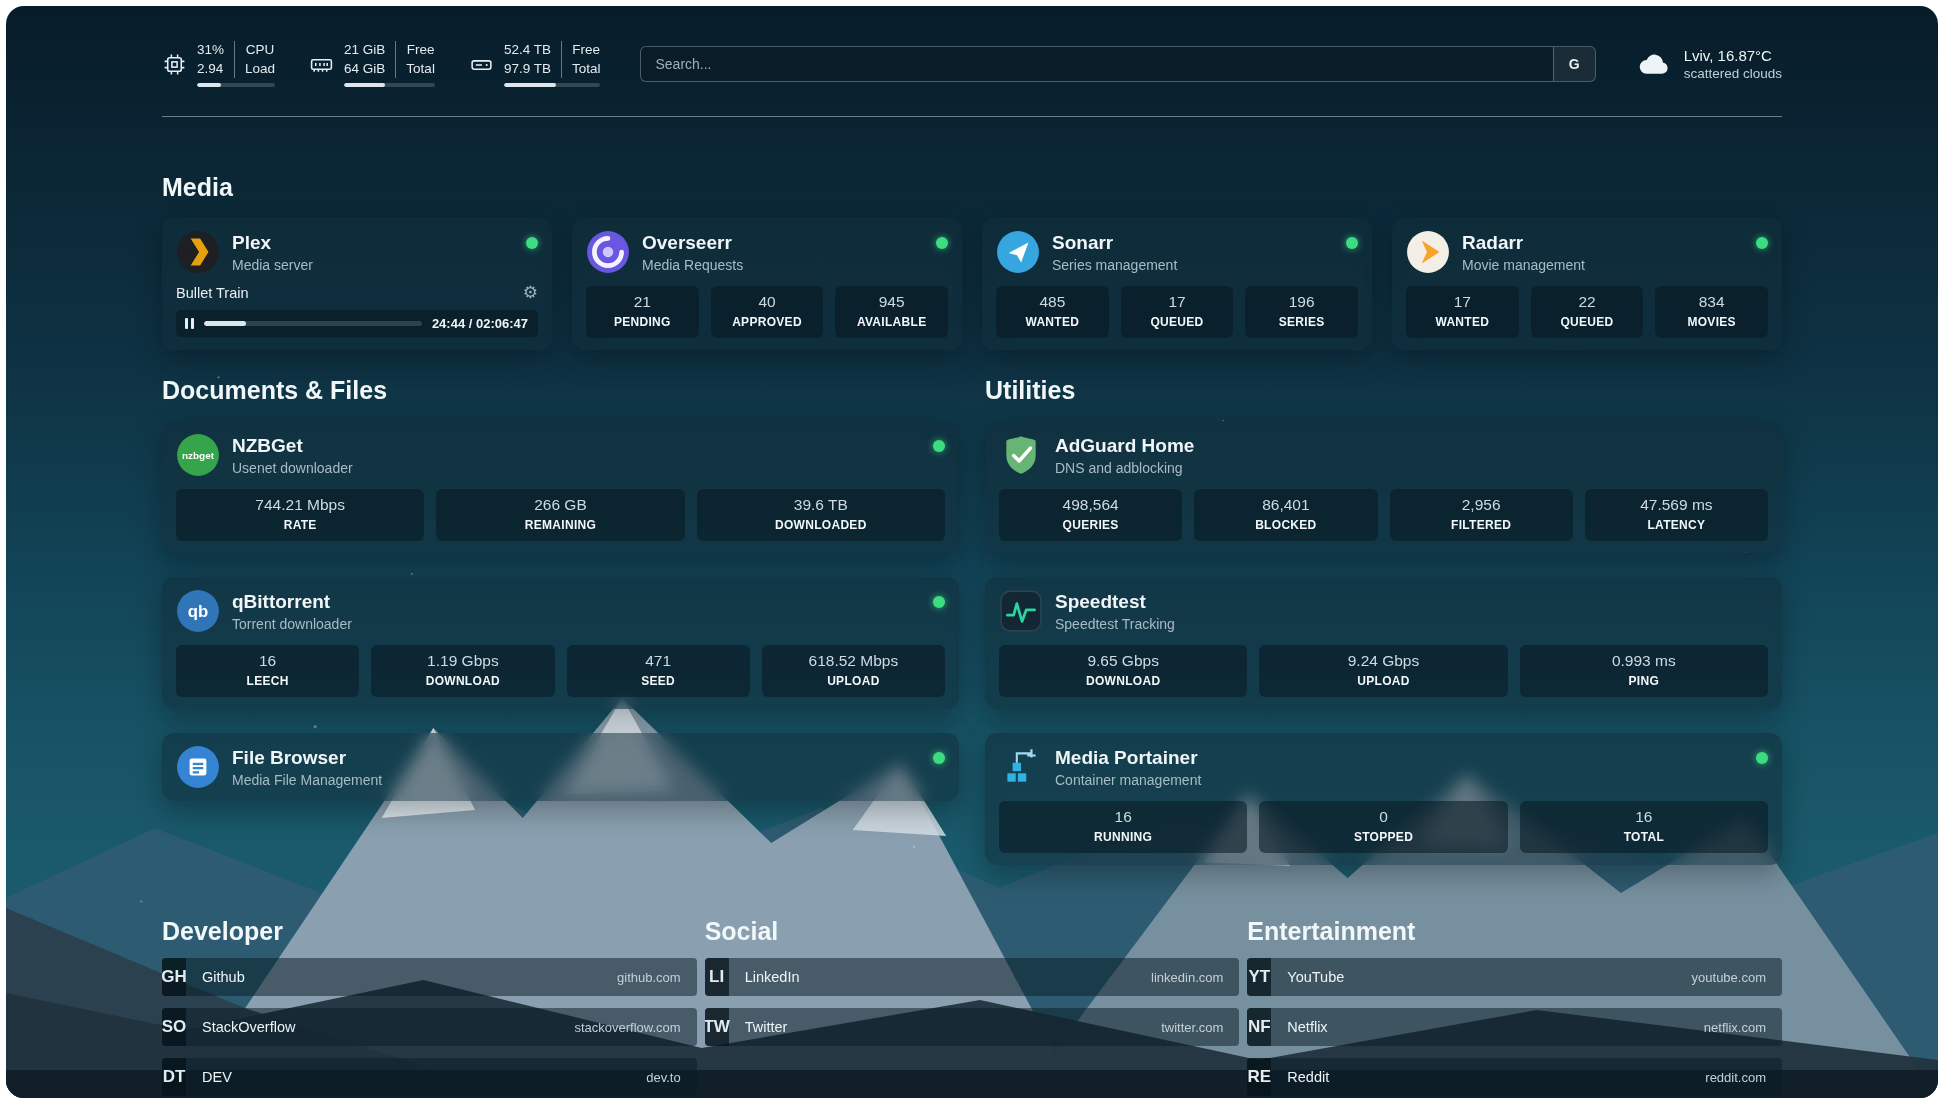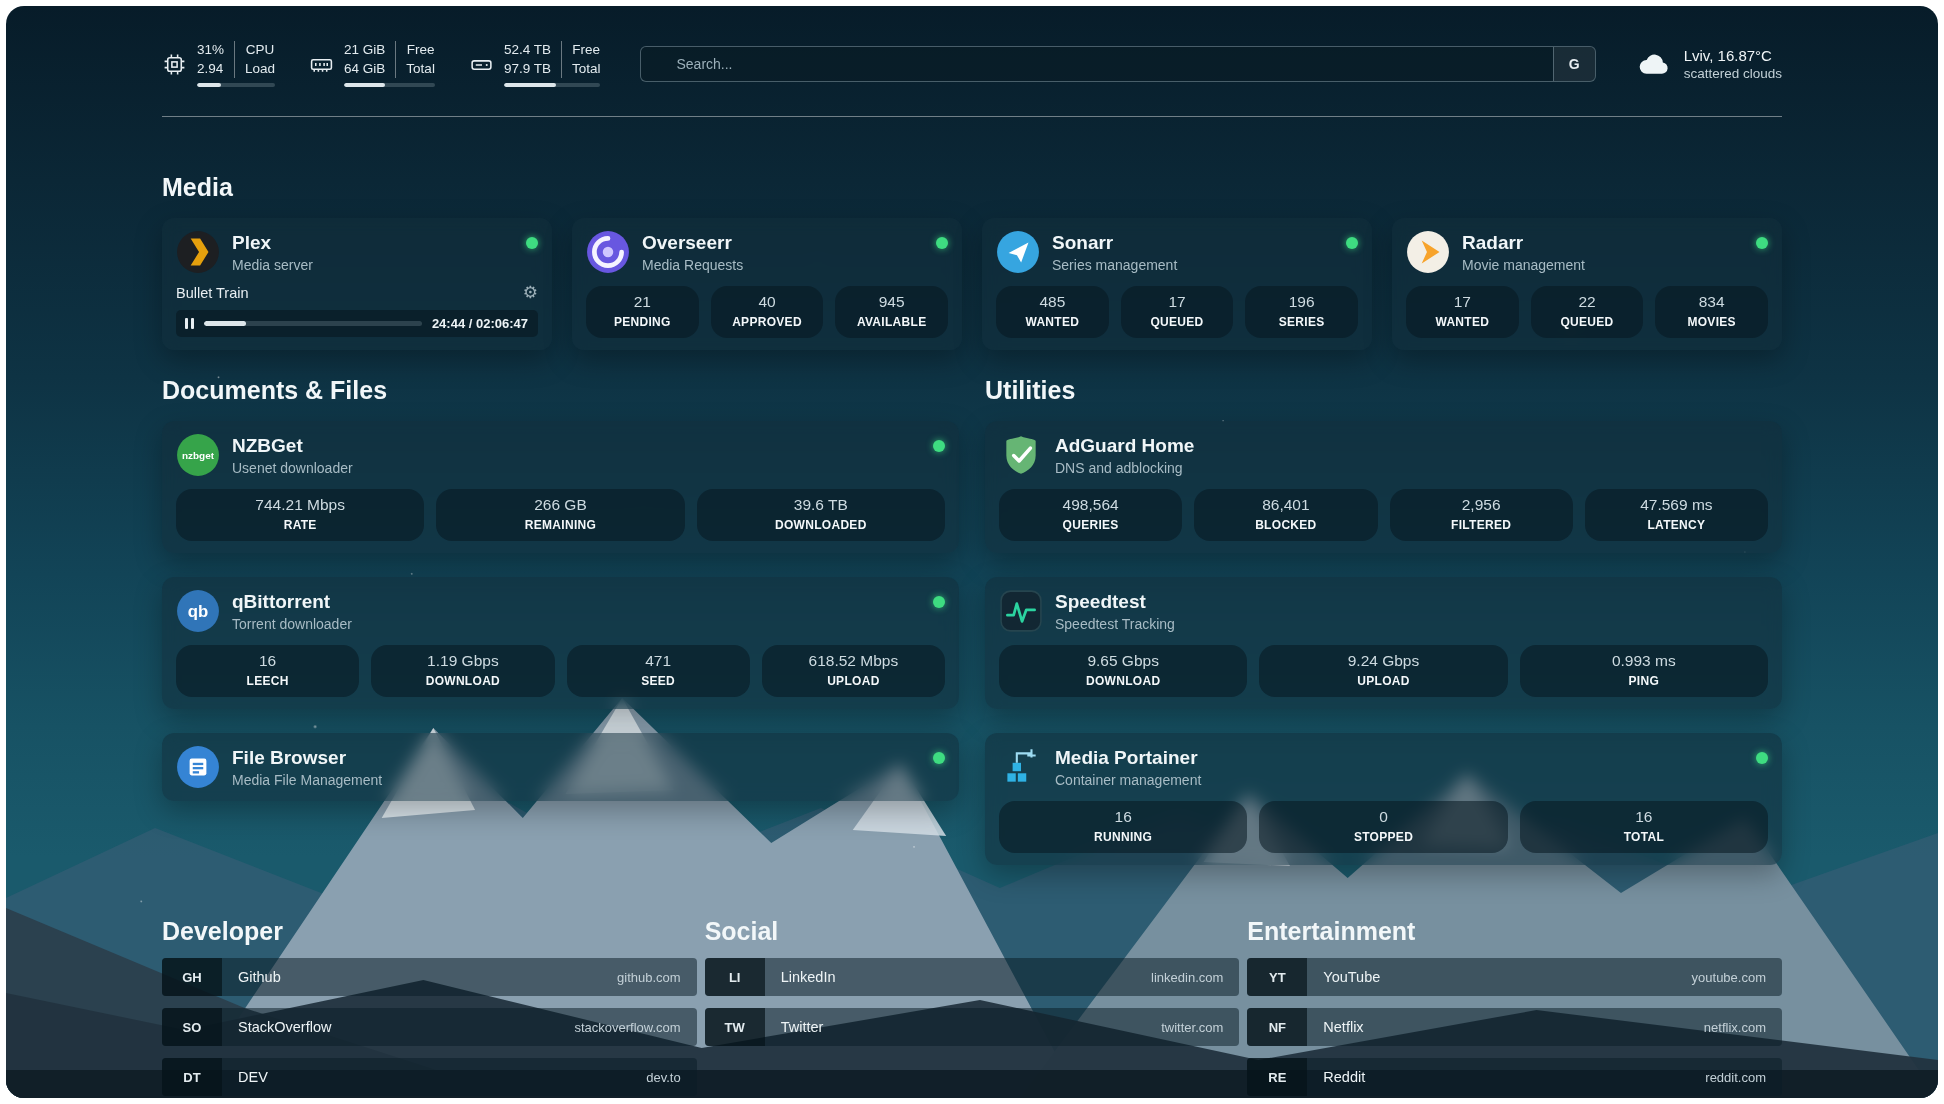--- a/index.html
+++ b/index.html
@@ -36,21 +36,21 @@
   .m-icon svg { width:25px; height:25px; display:block; }
   .m-body { display:flex; flex-direction:column; }
   .m-row { display:flex; align-items:center; gap:10px; }
   .m-vals { display:flex; flex-direction:column; align-items:flex-start; font-size:13.5px; line-height:1.35; color:#e3ebef; }
   .m-sep { width:1px; align-self:stretch; background:rgba(255,255,255,.4); }
   .m-labels { display:flex; flex-direction:column; align-items:center; font-size:13.5px; line-height:1.35; color:#e3ebef; }
   .m-bar { margin-top:5px; height:4px; border-radius:2px; background:rgba(125,145,155,.35); overflow:hidden; }
   .m-fill { height:100%; width:30%; background:#dde6ea; border-radius:2px; }
 
   .search { flex:1; display:flex; align-items:center; height:36px;
-    background:rgba(9,27,37,.55); border:1px solid rgba(150,172,184,.45); border-radius:6px; overflow:hidden;padding-left:21px; }
+    background:rgba(9,27,37,.55); border:1px solid rgba(150,172,184,.45); border-radius:6px; overflow:hidden; }
   .search input { flex:1; min-width:0; background:transparent; border:none; outline:none;
     color:#e3ebef; padding:0 14px; font-size:14px; font-family:"Liberation Sans", sans-serif; }
   .search input::placeholder { color:#9cb0ba; }
   .search-engine { width:42px; height:100%; border:none; border-left:1px solid rgba(150,172,184,.45);
     background:rgba(255,255,255,.07); color:#e8eef2; font-size:14px; font-weight:700; cursor:pointer;
     font-family:"Liberation Sans", sans-serif; }
 
   .weather { display:flex; align-items:center; gap:12px; }
   .weather svg { width:36px; height:36px; display:block; }
   .weather-loc { font-size:15px; color:#f0f5f7; }
@@ -68,21 +68,21 @@
   .card-head { display:flex; align-items:center; gap:12px; }
   .app-icon { width:44px; height:44px; flex:0 0 auto; }
   .app-icon svg { width:100%; height:100%; display:block; }
   .head-text { min-width:0; }
   .app-name { font-size:19px; font-weight:600; color:#f0f6f8; white-space:nowrap; }
   .app-sub { font-size:14px; color:#a8bcc5; margin-top:3px; white-space:nowrap; }
   .dot { width:12px; height:12px; border-radius:50%; margin-left:auto; align-self:flex-start; margin-top:7px;
     background:var(--status-green,#3edc81); box-shadow:0 0 7px rgba(62,220,129,.75); flex:0 0 auto; }
 
   .stats { display:flex; gap:12px; margin-top:12px; }
-  .stat { flex:1; background:rgba(8,24,33,.55); border-radius:16px; padding:7px 6px 9px; text-align:center; min-width:0; }
+  .stat { flex:1; background:rgba(8,24,33,.55); border-radius:6px; padding:7px 6px 9px; text-align:center; min-width:0; }
   .stat-value { font-size:15.5px; color:#cedbe1; white-space:nowrap; }
   .stat-label { font-size:12px; font-weight:700; color:#f4f8fa; margin-top:4px; letter-spacing:.3px; white-space:nowrap; }
 
   
   .np-row { display:flex; align-items:center; margin-top:10px; }
   .np-title { font-size:14.5px; color:#e8eef2; }
   .gear { margin-left:auto; color:#9db0b9; font-size:17px; line-height:1; cursor:pointer; }
   .player { display:flex; align-items:center; gap:10px; margin-top:9px; height:27px;
     background:rgba(8,24,33,.62); border-radius:5px; padding:0 10px 0 9px; }
   .pause { display:flex; gap:3px; cursor:pointer; }
@@ -93,22 +93,22 @@
 
   .cols { display:grid; grid-template-columns:1fr 1fr; gap:26px; margin-top:26px; }
   .col > .section-title { margin-bottom:16px; }
   .col .card + .card { margin-top:24px; }
 
   
   .bookmarks { display:grid; grid-template-columns:repeat(3,1fr); gap:8px; margin-top:52px; }
   .bm-group > .section-title { margin-bottom:6px; }
   .bm-row { display:flex; align-items:center; height:38px; margin-top:12px;
     background:rgba(10,28,38,.52); border-radius:4px; overflow:hidden; cursor:pointer; }
-  .bm-abbr { width:60px; height:100%; flex:0 0 auto; display:flex; align-items:center; justify-content:center;
-    background:rgba(5,17,24,.68); font-size:13px; font-weight:700; color:#e3ebef; }
+  .bm-abbr { width:24px; height:100%; flex:0 0 auto; display:flex; align-items:center; justify-content:center;
+    background:rgba(5,17,24,.68); font-size:17px; font-weight:700; color:#e3ebef; }
   .bm-name { margin-left:16px; font-size:14.5px; color:#eef4f6; }
   .bm-url { margin-left:auto; margin-right:16px; font-size:13px; color:#c3d0d7; }
 </style>
 </head>
 <body>
 
 <div class="app">
 
   <svg class="bg-mountains" viewBox="0 0 1944 520" preserveAspectRatio="none">
     <polygon fill="#44607a" opacity="0.45" points="0,320 150,250 330,320 480,210 640,300 820,230 1000,310 1180,235 1380,315 1560,245 1760,320 1944,255 1944,520 0,520"></polygon>

